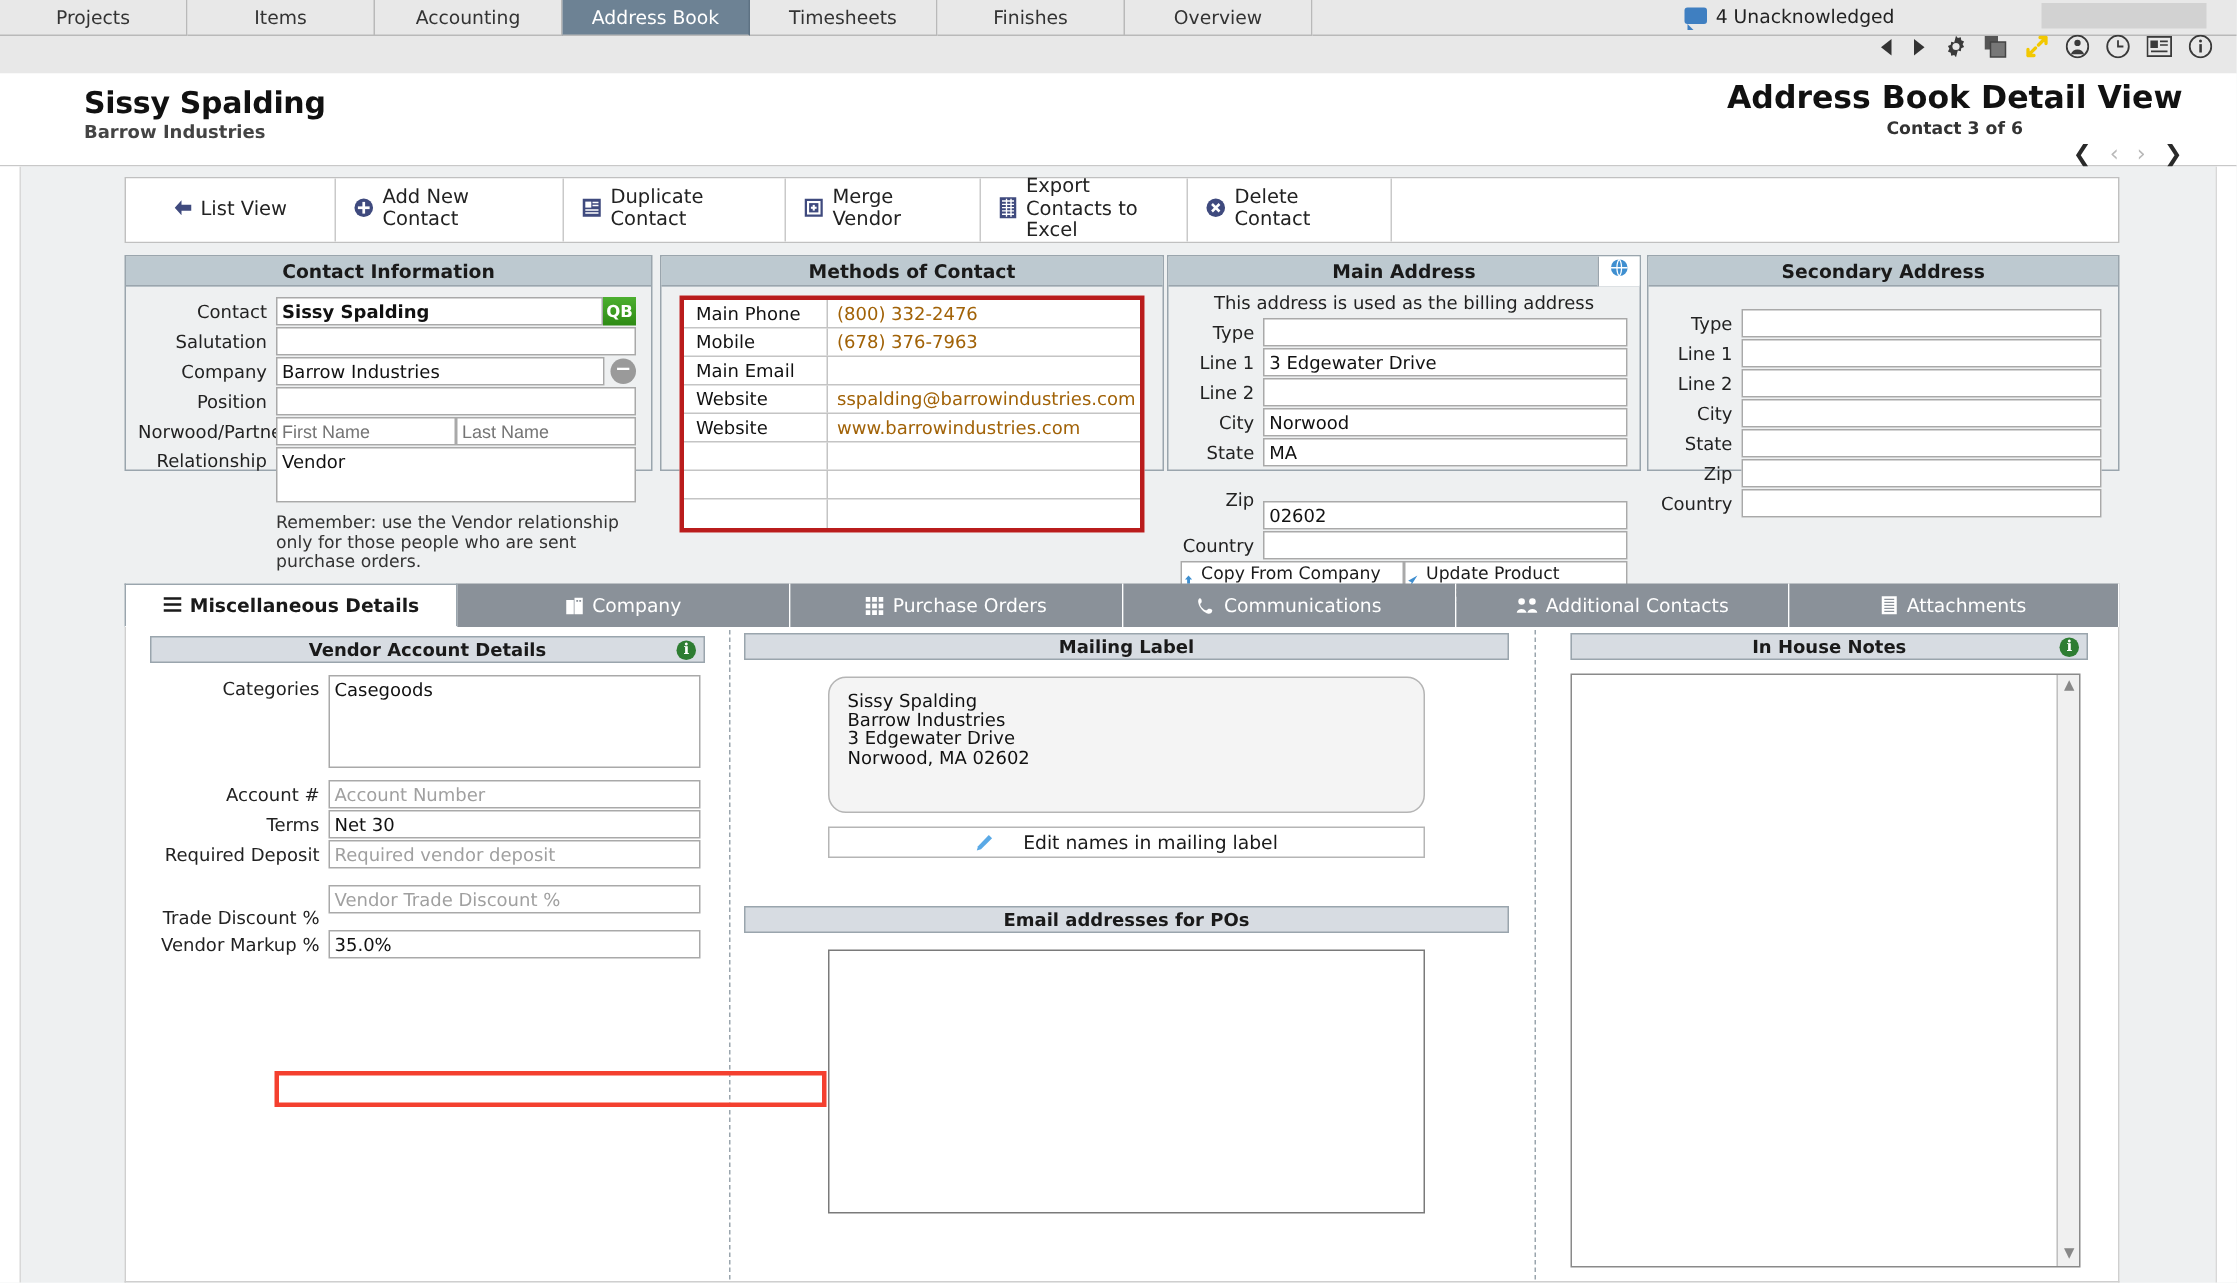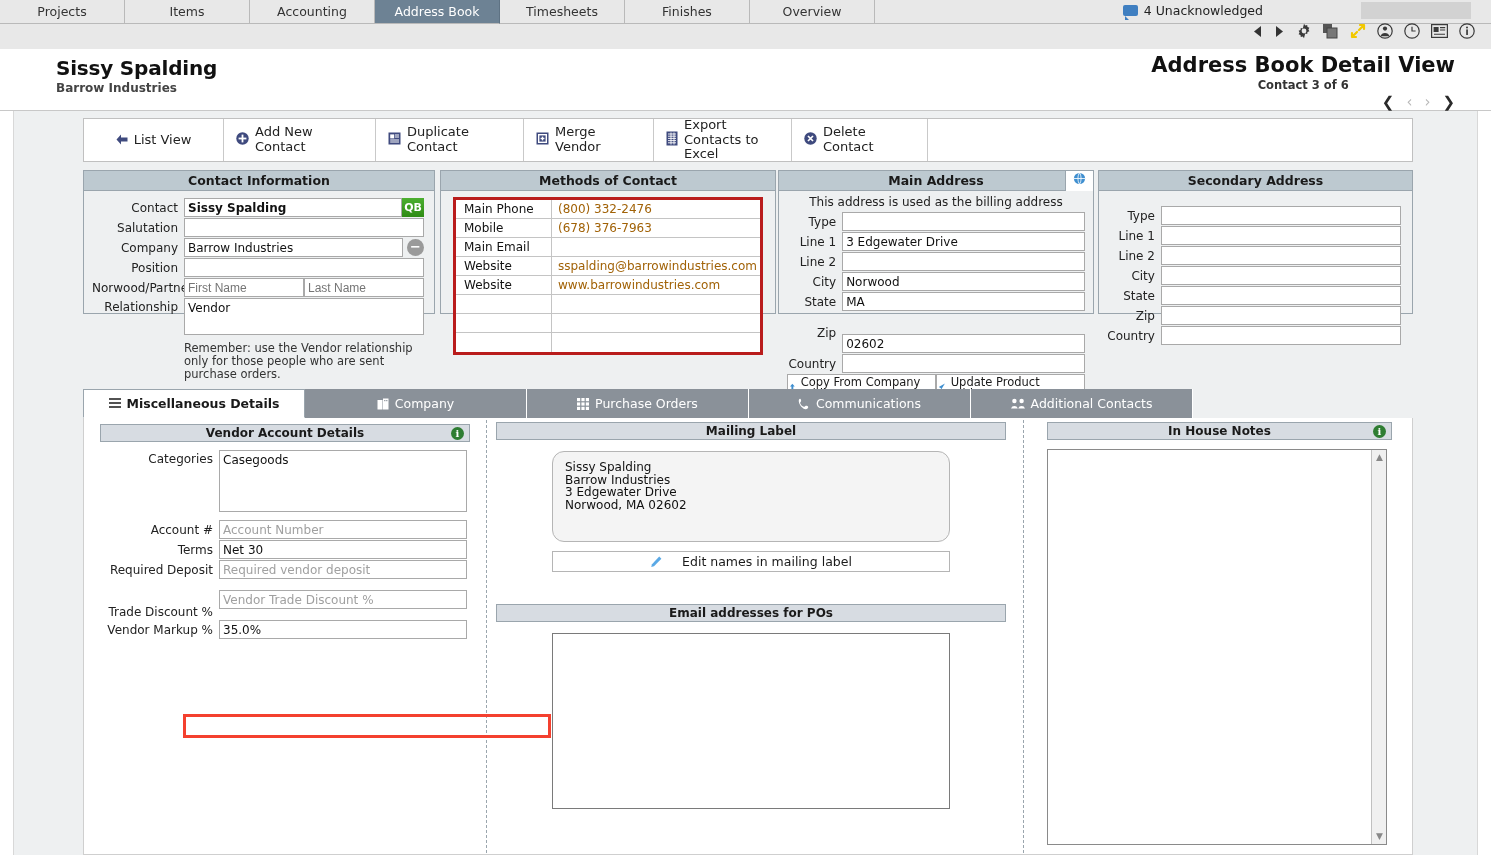--- a/index.html
+++ b/index.html
@@ -477,20 +477,29 @@
       </div>
       <div class="tabitem" style="width: 222px;">
         <span style="display: inline-flex;">
           <svg width="14" height="11" viewBox="0 0 14 11">
             <circle cx="3.4" cy="3" r="2.2" fill="currentColor"></circle>
             <circle cx="10.6" cy="3" r="2.2" fill="currentColor"></circle>
             <path d="M0 10.5a3.6 3.6 0 016.8 0zM7.2 10.5a3.6 3.6 0 016.8 0z" fill="currentColor"></path>
           </svg>
         </span>
         <span>Additional Contacts</span>
+      </div>
+      <div class="tabitem" style="width: 220px;">
+        <span style="display: inline-flex;">
+          <svg width="11" height="13" viewBox="0 0 11 13">
+            <rect x="0.5" y="0.5" width="10" height="12" fill="currentColor"></rect>
+            <path d="M2.2 2.6h6.6M2.2 4.6h6.6M2.2 6.6h6.6M2.2 8.6h6.6M2.2 10.6h6.6" stroke="#8a9199" stroke-width="0.9"></path>
+          </svg>
+        </span>
+        <span>Attachments</span>
       </div>
     </div>
 
   <div class="bottom">
     <div class="vdiv" style="left:402px;"></div>
     <div class="vdiv" style="left:939px;"></div>
 
     <div style="position:absolute; left:16px; top:6px; width:370px;">
       <div class="sechead">
         <span>Vendor Account Details</span>

